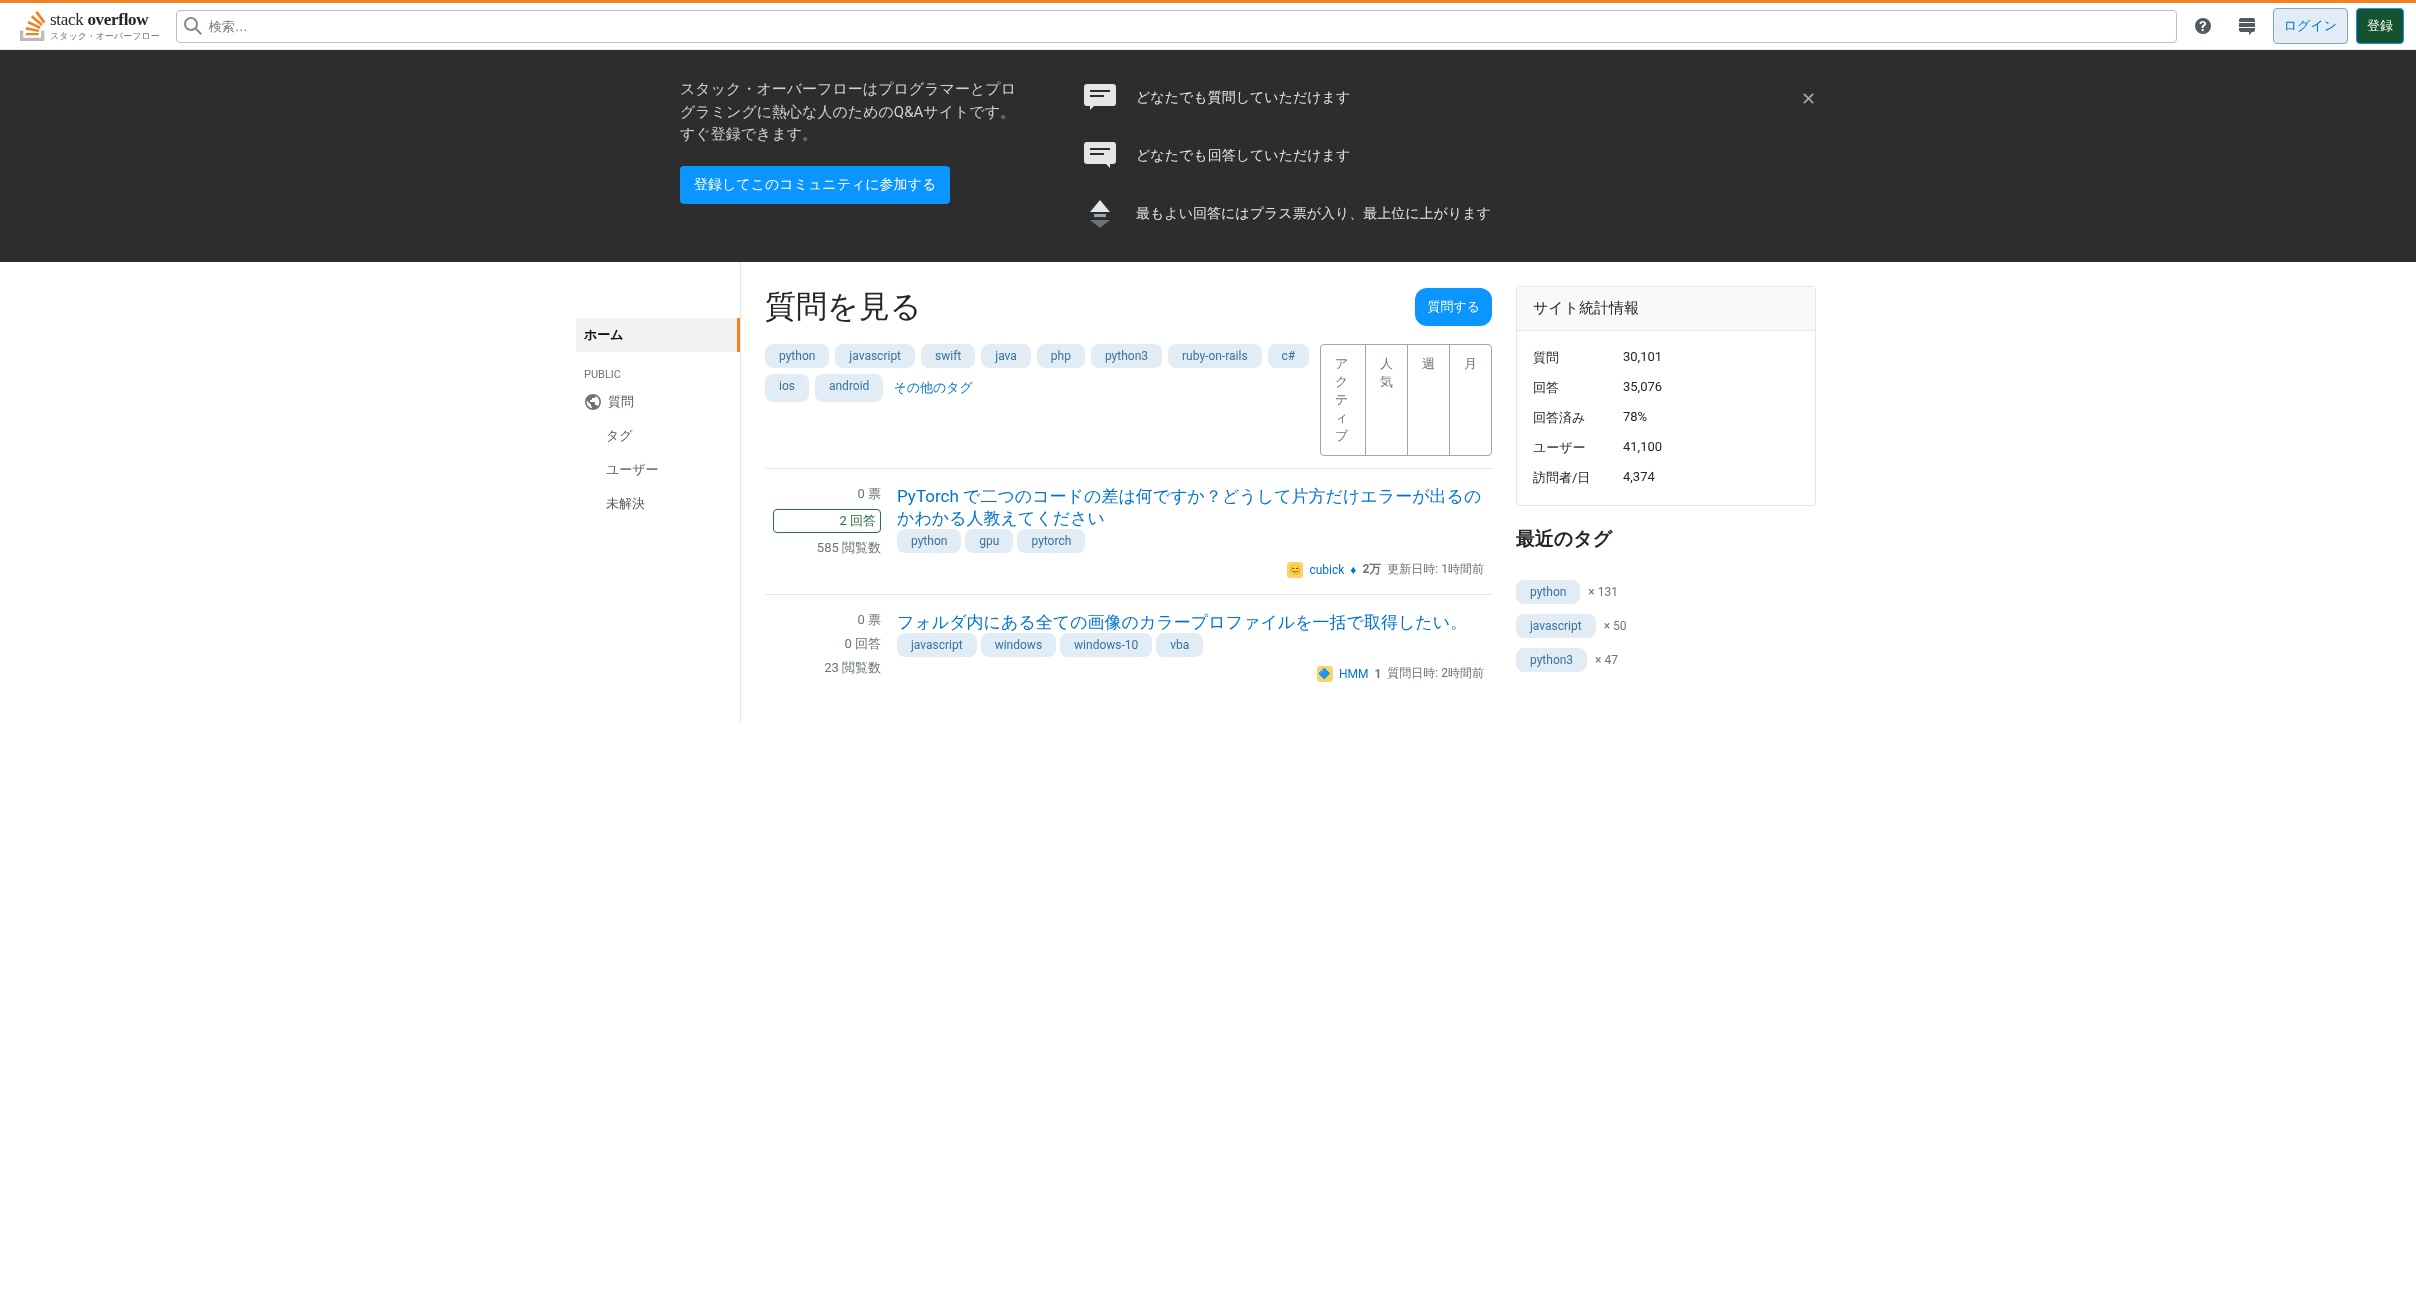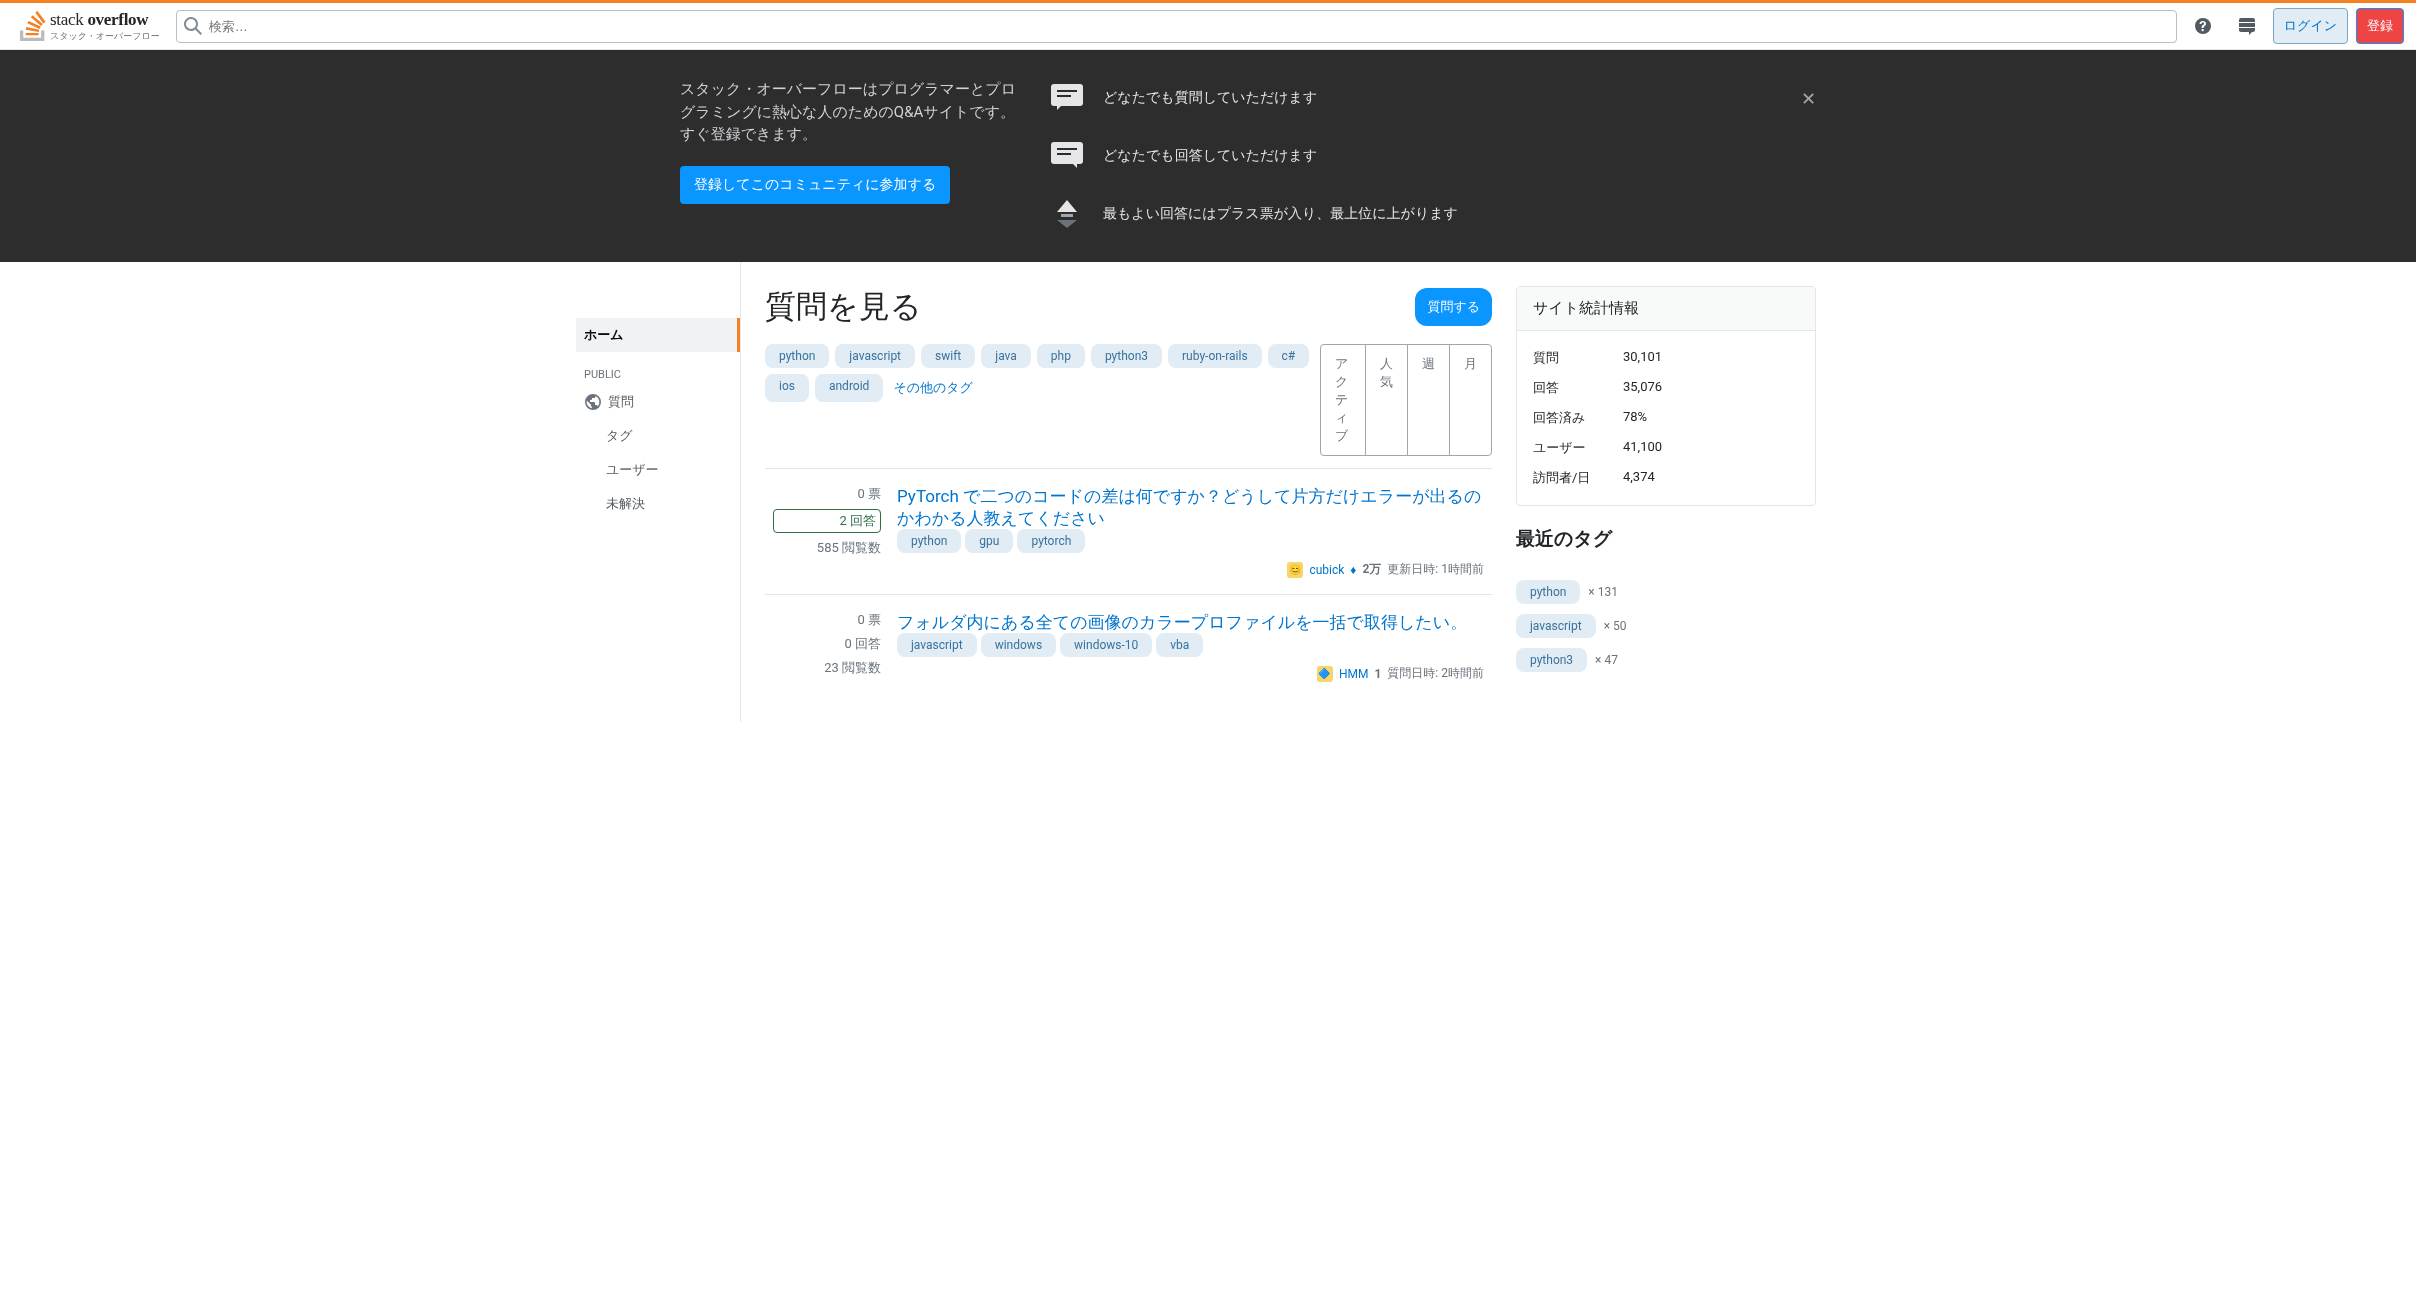--- a/index.html
+++ b/index.html
@@ -10,23 +10,23 @@
 .logo-text { display: flex; flex-direction: column; }
 .logo-main { font-size: 17px; letter-spacing: -0.3px; }
 .logo-main .bold { font-weight: 700; }
 .logo-sub { font-size: 9px; color: #6a737c; }
 .search-wrap { flex: 1; position: relative; }
 .search-input { width: 100%; height: 33px; padding: 0 10px 0 32px; border: 1px solid #babfc4; border-radius: 4px; font-size: 13px; }
 .search-icon-pos { position: absolute; left: 8px; top: 50%; transform: translateY(-50%); color: #838c95; }
 .topbar-icon { width: 36px; height: 36px; display: flex; align-items: center; justify-content: center; color: #525960; cursor: pointer; border-radius: 4px; }
 .btn { padding: 8px 10px; border-radius: 4px; font-size: 13px; cursor: pointer; border: 1px solid transparent; }
 .btn-login { color: #0074cc; background: #e1ecf4; border-color: #7aa7c7; }
-.btn-signup { color: #fff; background: #ef4444; border-color: #0a95ff; }
+.btn-signup { color: #fff; background: #14532d; border-color: #0a95ff; }
 .hero { background: #2d2d2d; color: #fff; padding: 28px 0; }
-.hero-inner { max-width: 1264px; margin: 0 auto; display: flex; gap: 27px; padding: 0 24px; position: relative; }
+.hero-inner { max-width: 1264px; margin: 0 auto; display: flex; gap: 60px; padding: 0 24px; position: relative; }
 .hero-left { flex: 1; max-width: 420px; padding-left: 80px; }
 .hero-desc { font-size: 15px; line-height: 1.5; color: #cfd2d6; margin-bottom: 20px; }
 .hero-cta { display: inline-block; padding: 10px 14px; background: #0a95ff; color: #fff; border-radius: 4px; font-size: 14px; cursor: pointer; }
 .hero-right { flex: 1; display: flex; flex-direction: column; gap: 18px; position: relative; }
 .hero-feature { display: flex; align-items: center; gap: 16px; }
 .feature-icon { width: 40px; height: 40px; display: flex; align-items: center; justify-content: center; color: #cfd2d6; flex-shrink: 0; }
 .feature-text { font-size: 14px; color: #e4e6e8; }
 .hero-close { position: absolute; right: 0; top: 10px; color: #9fa6ad; cursor: pointer; font-size: 18px; }
 .body-wrap { display: flex; max-width: 1264px; margin: 0 auto; }
 .sidebar { width: 164px; flex-shrink: 0; padding-top: 24px; font-size: 13px; }

